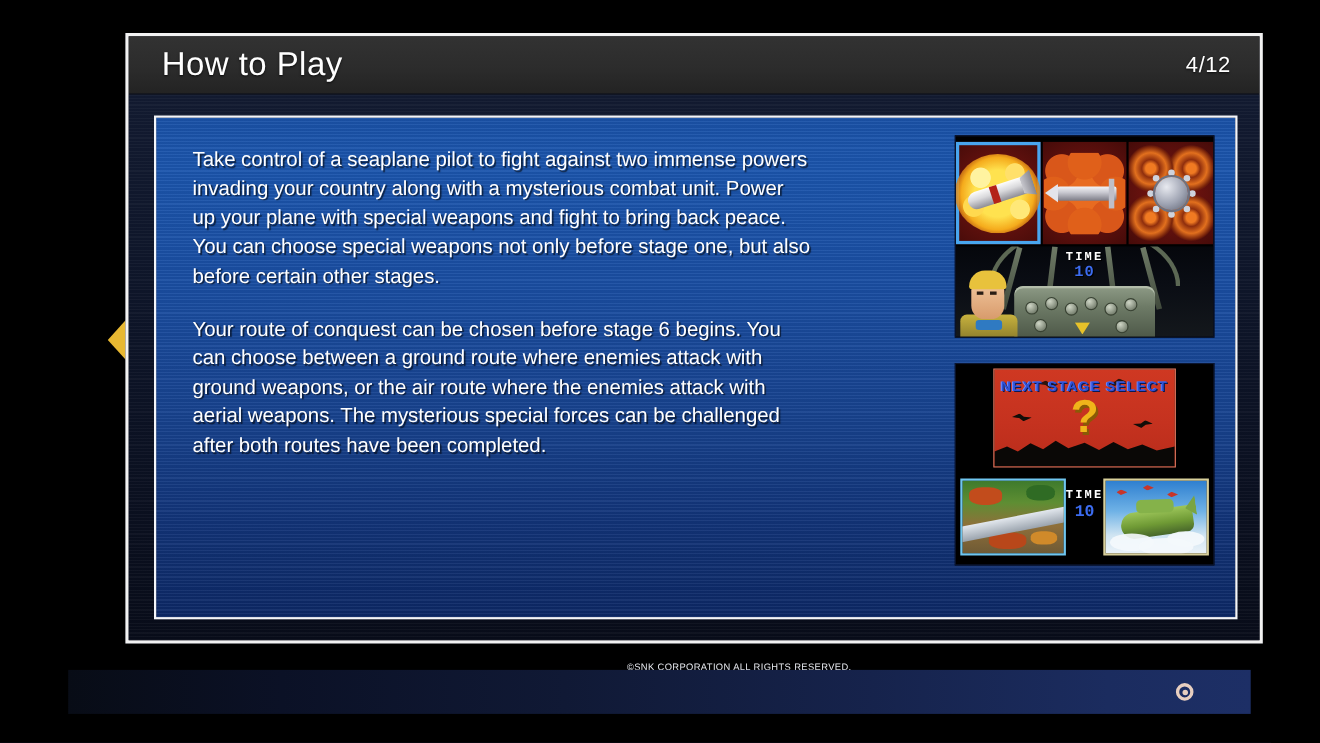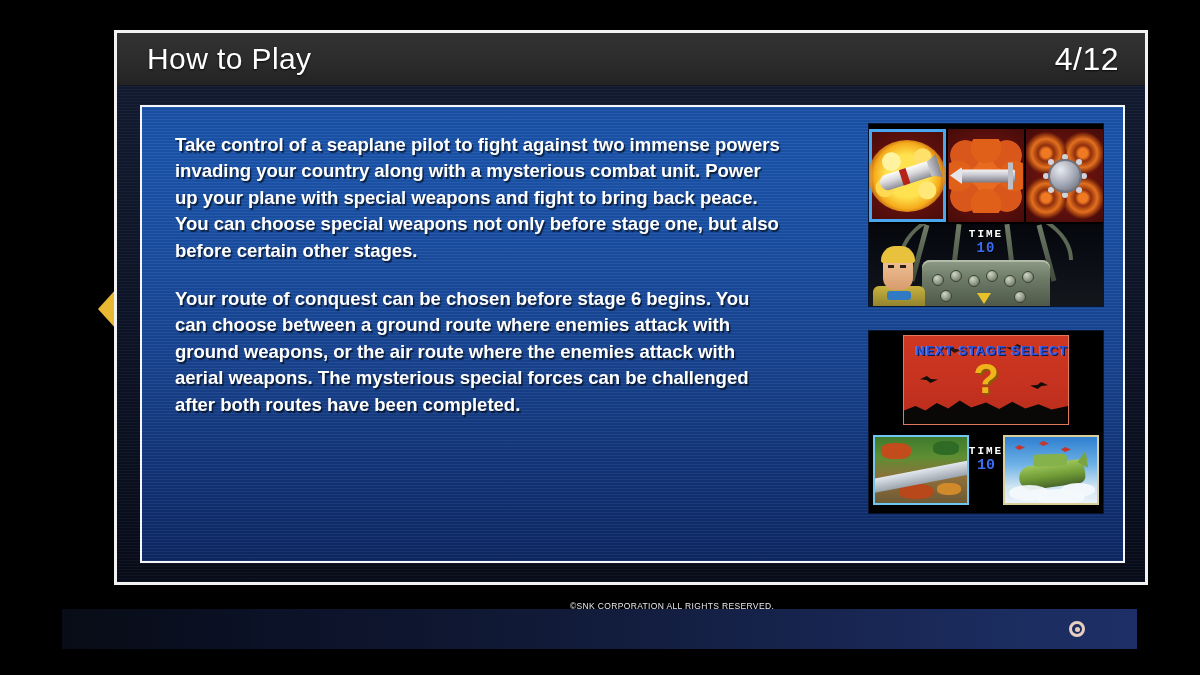--- a/index.html
+++ b/index.html
@@ -39,21 +39,21 @@
     border-bottom: 1px solid #15171f;
   }
   #page-title {
     color: #ffffff;
     font-size: 30px;
     letter-spacing: 0.4px;
     text-shadow: 0 1px 2px rgba(0,0,0,.8);
   }
   #page-counter {
     color: #ffffff;
-    font-size: 32px;
+    font-size: 20px;
     letter-spacing: 0.5px;
     text-shadow: 0 1px 2px rgba(0,0,0,.8);
     margin-left: 47px;
   }
 
   
   #content-area {
     position: absolute;
     left: 0;
     top: 53px;
@@ -81,21 +81,20 @@
         #113174 85%,
         #0d2865 100%);
     display: flex;
     overflow: hidden;
   }
 
   
   #description-column {
     flex: 1 1 auto;
     padding: 25px 12px 16px 33px;
-    font-weight: bold;
   }
   .paragraph {
     color: #ffffff;
     font-size: 18.6px;
     line-height: 26.4px;
     letter-spacing: -0.05px;
     white-space: pre-line;
     text-shadow: 1.5px 1.5px 1px rgba(0,0,0,.62);
     margin-bottom: 22px;
   }
@@ -292,21 +291,21 @@
   }
 
   
   .nss-panel {
     position:absolute; left:34px; top:4px; width:166px; height:90px;
     background: linear-gradient(180deg,#cf3822 0%,#c5321f 55%,#b82c1b 100%);
     border:1px solid #e4785f;
     overflow:hidden;
   }
   .nss-title {
-    position:absolute; left:0; right:0; top:8px; text-align:right;
+    position:absolute; left:0; right:0; top:8px; text-align:center;
     color:#2f52d8; font-family:"Liberation Sans", sans-serif;
     font-size:12.5px; font-weight:bold; letter-spacing:1.2px;
     text-shadow: 1px 1px 0 #0a1a52, -1px 0 0 #6a88ff;
     white-space:nowrap;
   }
   .nss-q {
     position:absolute; left:50%; top:22px; transform:translateX(-50%);
     color:#f0b41a; font-size:42px; font-weight:bold; line-height:42px;
     text-shadow: 2px 2px 0 #8a5a06;
   }

